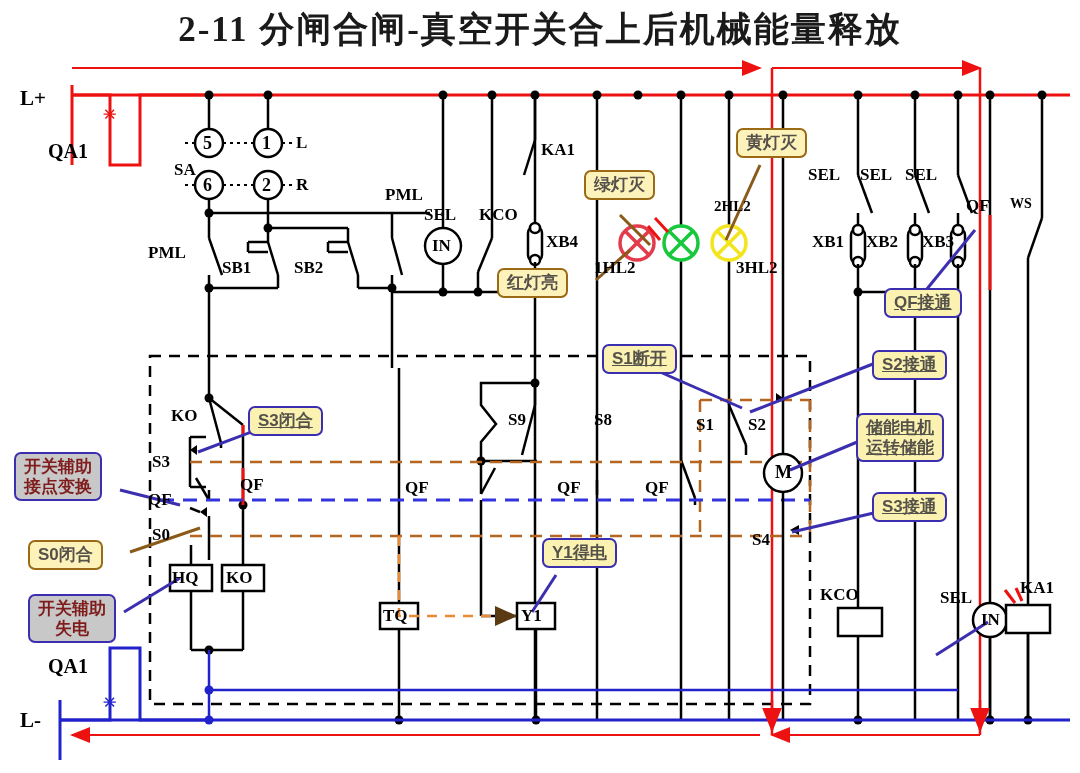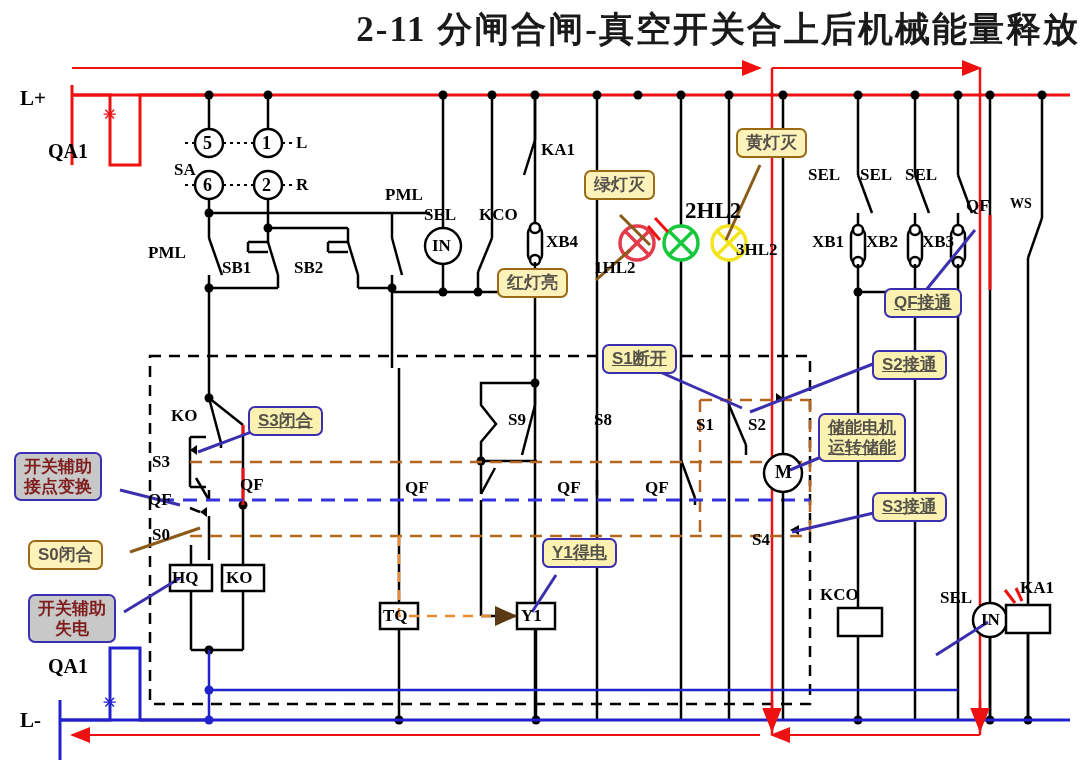--- a/index.html
+++ b/index.html
@@ -1,19 +1,19 @@
 <!DOCTYPE html>
 <html><head>
 <meta charset="utf-8">
 <style>
   html,body{margin:0;padding:0;background:#fff;}
   body{font-family:"Liberation Serif",serif;}
   #root{position:relative;width:1080px;height:773px;overflow:hidden;background:#fff;}
   .lbl{position:absolute;font-weight:bold;color:#000;white-space:nowrap;font-family:"Liberation Serif",serif;}
-  .title{position:absolute;left:0;top:6px;width:1080px;text-align:right;font-size:35px;font-weight:bold;
+  .title{position:absolute;left:0;top:6px;width:1080px;text-align:center;font-size:35px;font-weight:bold;
          color:#1a1a1a;letter-spacing:2px;font-family:"Liberation Serif",serif;}
   svg{position:absolute;left:0;top:0;}
   .callout{position:absolute;border-radius:7px;padding:3px 8px;font-size:17px;font-weight:bold;
            line-height:1.15;text-align:center;white-space:pre-line;font-family:"Liberation Sans",sans-serif;}
   .co-yellow{background:#fbf2b2;border:2px solid #3b2fb0;color:#55524a;text-decoration:underline;}
   .co-gold{background:#fdf3ba;border:2px solid #9a6a15;color:#55504a;}
   .co-gray{background:#c8c8c8;border:2px solid #3b2fb0;color:#7f1d1d;}
 </style>
 </head>
 <body>
@@ -402,22 +402,22 @@
   <div class="lbl" style="left:222px;top:258px;font-size:17px">SB1</div>
   <div class="lbl" style="left:294px;top:258px;font-size:17px">SB2</div>
 
   <div class="lbl" style="left:424px;top:205px;font-size:17px">SEL</div>
   <div class="lbl" style="left:432px;top:236px;font-size:17px">IN</div>
   <div class="lbl" style="left:479px;top:205px;font-size:17px">KCO</div>
   <div class="lbl" style="left:546px;top:232px;font-size:17px">XB4</div>
   <div class="lbl" style="left:541px;top:140px;font-size:17px">KA1</div>
 
   <div class="lbl" style="left:594px;top:258px;font-size:17px">1HL2</div>
-  <div class="lbl" style="left:685px;top:198px;font-size:23px">2HL2</div>
-  <div class="lbl" style="left:736px;top:240px;font-size:17px">3HL2</div>
+  <div class="lbl" style="left:714px;top:198px;font-size:15px">2HL2</div>
+  <div class="lbl" style="left:736px;top:258px;font-size:17px">3HL2</div>
 
   <div class="lbl" style="left:808px;top:165px;font-size:17px">SEL</div>
   <div class="lbl" style="left:860px;top:165px;font-size:17px">SEL</div>
   <div class="lbl" style="left:905px;top:165px;font-size:17px">SEL</div>
   <div class="lbl" style="left:812px;top:232px;font-size:17px">XB1</div>
   <div class="lbl" style="left:866px;top:232px;font-size:17px">XB2</div>
   <div class="lbl" style="left:922px;top:232px;font-size:17px">XB3</div>
   <div class="lbl" style="left:966px;top:196px;font-size:17px">QF</div>
   <div class="lbl" style="left:1010px;top:196px;font-size:14px">WS</div>
 
@@ -445,21 +445,21 @@
   <div class="lbl" style="left:820px;top:585px;font-size:17px">KCO</div>
   <div class="lbl" style="left:940px;top:588px;font-size:17px">SEL</div>
   <div class="lbl" style="left:981px;top:610px;font-size:17px">IN</div>
   <div class="lbl" style="left:1020px;top:578px;font-size:17px">KA1</div>
 
   <div class="callout co-gold" style="left:584px;top:170px">绿灯灭</div>
   <div class="callout co-gold" style="left:497px;top:268px">红灯亮</div>
   <div class="callout co-gold" style="left:736px;top:128px">黄灯灭</div>
   <div class="callout co-yellow" style="left:884px;top:288px">QF接通</div>
   <div class="callout co-yellow" style="left:872px;top:350px">S2接通</div>
-  <div class="callout co-yellow" style="left:818px;top:413px">储能电机
+  <div class="callout co-yellow" style="left:856px;top:413px">储能电机
 运转储能</div>
   <div class="callout co-yellow" style="left:872px;top:492px">S3接通</div>
   <div class="callout co-yellow" style="left:602px;top:344px">S1断开</div>
   <div class="callout co-yellow" style="left:248px;top:406px">S3闭合</div>
   <div class="callout co-gray" style="left:14px;top:452px">开关辅助
 接点变换</div>
   <div class="callout co-gold" style="left:28px;top:540px">S0闭合</div>
   <div class="callout co-gray" style="left:28px;top:594px">开关辅助
 失电</div>
   <div class="callout co-yellow" style="left:542px;top:538px">Y1得电</div>

